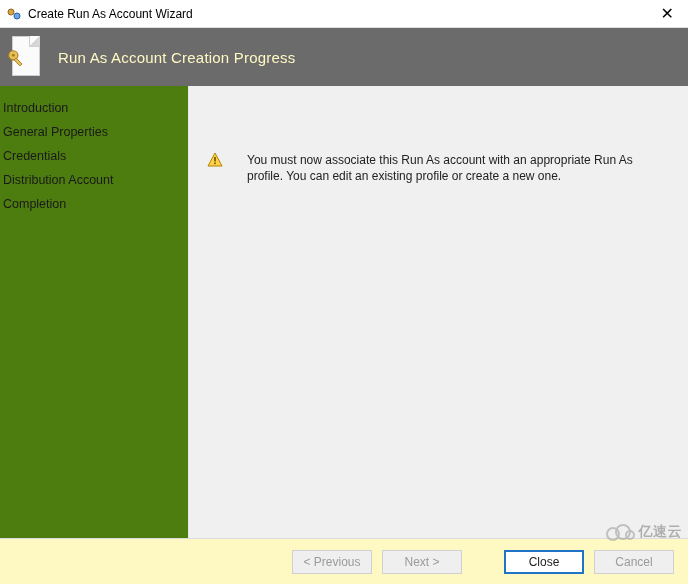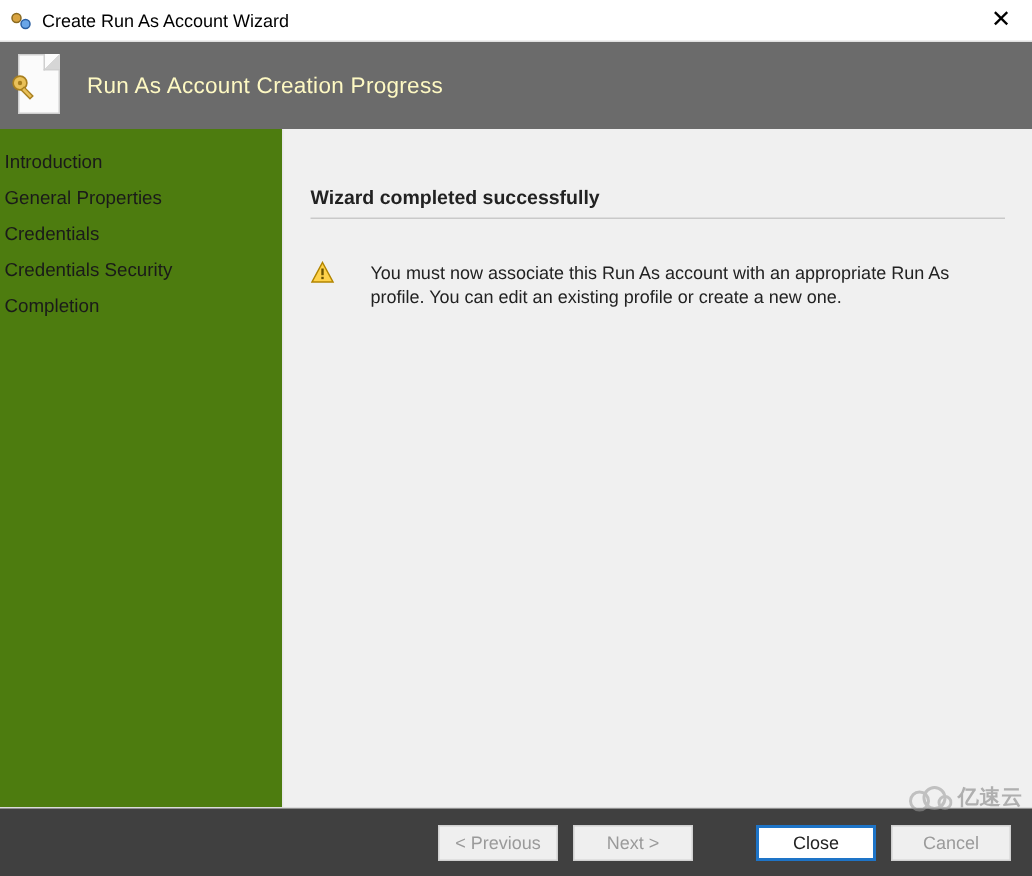--- a/index.html
+++ b/index.html
@@ -20,21 +20,21 @@
   .body-area { position: absolute; top: 86px; bottom: 46px; left: 0; right: 0; display: flex; }
   .sidebar { width: 188px; background: #4d7c0f; padding: 10px 0 0 3px; }
   .sidebar .nav-item { padding: 5px 0 5px 0; font-size: 12.5px; color: #1a1a1a; cursor: pointer; }
   .content { flex: 1; background: #f0f0f0; border-left: 1px solid #e7e7e7; padding: 38px 18px 10px 18px; position: relative; }
   .content h2 { font-size: 13px; font-weight: 700; color: #222; padding-bottom: 6px; border-bottom: 1px solid #c9c9c9; }
   .content .success-text { margin-top: 22px; font-size: 12px; color: #222; }
   .content .warn-row { display: flex; align-items: flex-start; margin-top: 28px; gap: 24px; }
   .content .warn-row .warn-icon { flex: 0 0 16px; height: 16px; }
   .content .warn-row .warn-text { font-size: 12px; line-height: 1.35; color: #222; max-width: 420px; }
 
-  .footer { position: absolute; bottom: 0; left: 0; right: 0; height: 46px; border-top: 1px solid #dcdcdc; display: flex; align-items: center; justify-content: flex-end; padding-right: 14px; gap: 10px; background: #404040; }
+  .footer { position: absolute; bottom: 0; left: 0; right: 0; height: 46px; border-top: 1px solid #dcdcdc; display: flex; align-items: center; justify-content: flex-end; padding-right: 14px; gap: 10px; background: #fef9c3; }
   .footer button { min-width: 80px; height: 24px; font-size: 12px; font-family: inherit; border: 1px solid #b6b6b6; background: #e8e8e8; color: #222; cursor: pointer; }
   .footer button:disabled { color: #9a9a9a; background: #efefef; border-color: #d0d0d0; cursor: default; }
   .footer button.primary { background: #fff; border: 2px solid #1e74c7; margin-left: 32px; }
 
   .watermark { position: absolute; right: 6px; bottom: 42px; opacity: .55; display: flex; align-items: center; gap: 4px; pointer-events: none; }
   .watermark .wm-text { font-size: 14px; color: #7a7a7a; font-weight: 600; letter-spacing: .5px; }
 </style>
 </head>
 <body>
 
@@ -59,26 +59,25 @@
     </svg>
   </div>
   <h1>Run As Account Creation Progress</h1>
 </div>
 
 <div class="body-area">
   <div class="sidebar">
     <div class="nav-item">Introduction</div>
     <div class="nav-item">General Properties</div>
     <div class="nav-item">Credentials</div>
-    <div class="nav-item">Credentials Security</div>
+    <div class="nav-item">Distribution Account</div>
     <div class="nav-item">Completion</div>
   </div>
 
   <div class="content">
-    <h2>Wizard completed successfully</h2>
     <div class="warn-row">
       <span class="warn-icon">
         <svg viewBox="0 0 16 16">
           <polygon points="8,1 15,14 1,14" fill="#ffd24a" stroke="#b28500" stroke-width="1"></polygon>
           <rect x="7.2" y="5" width="1.6" height="4.5" fill="#6b5300"></rect>
           <rect x="7.2" y="10.5" width="1.6" height="1.6" fill="#6b5300"></rect>
         </svg>
       </span>
       <div class="warn-text">You must now associate this Run As account with an appropriate Run As profile. You can edit an existing profile or create a new one.</div>
     </div>

